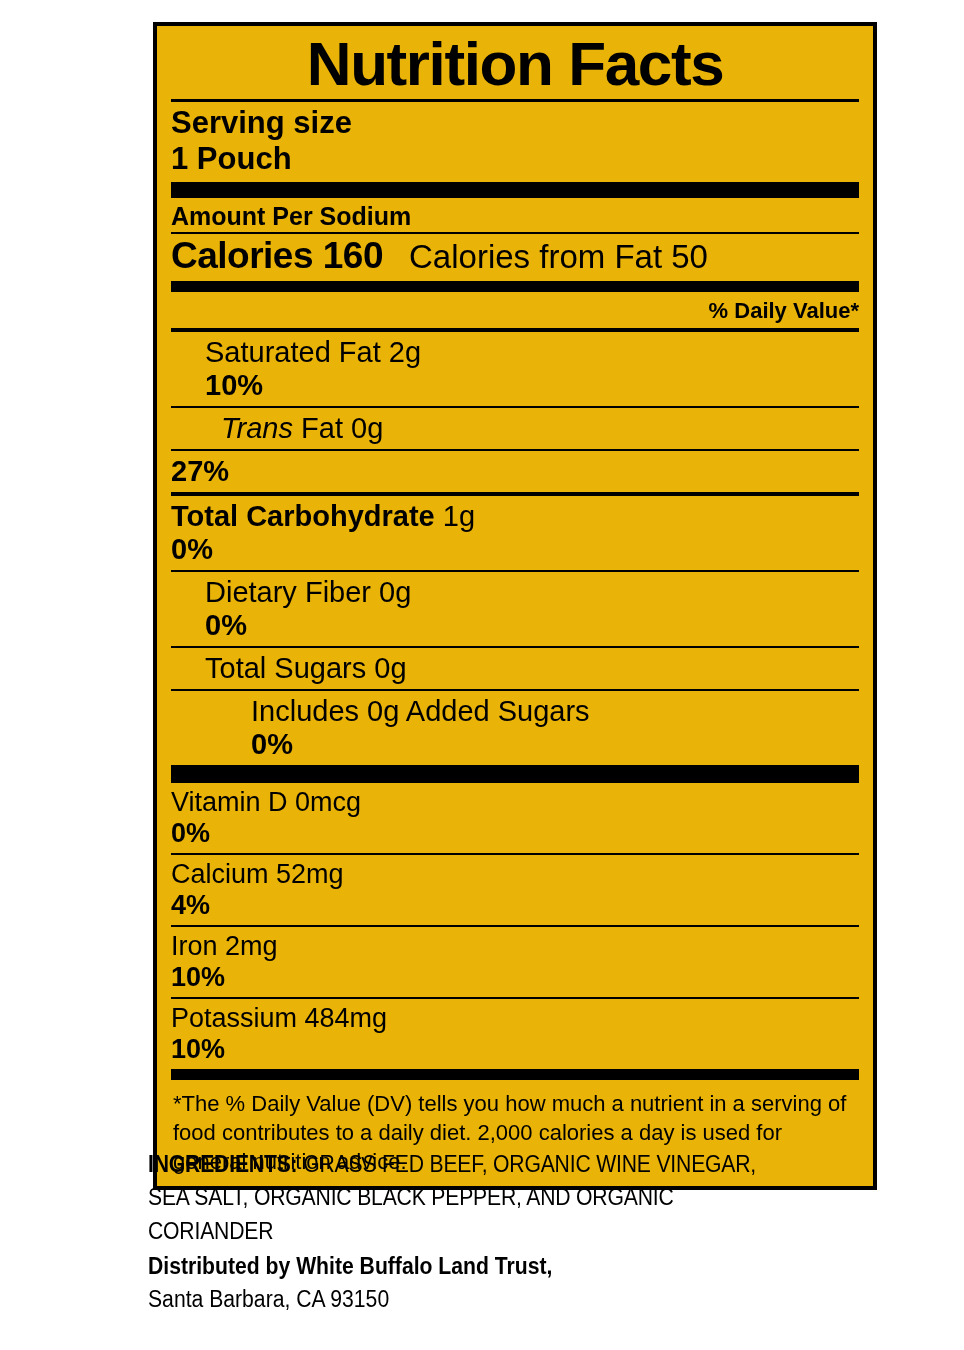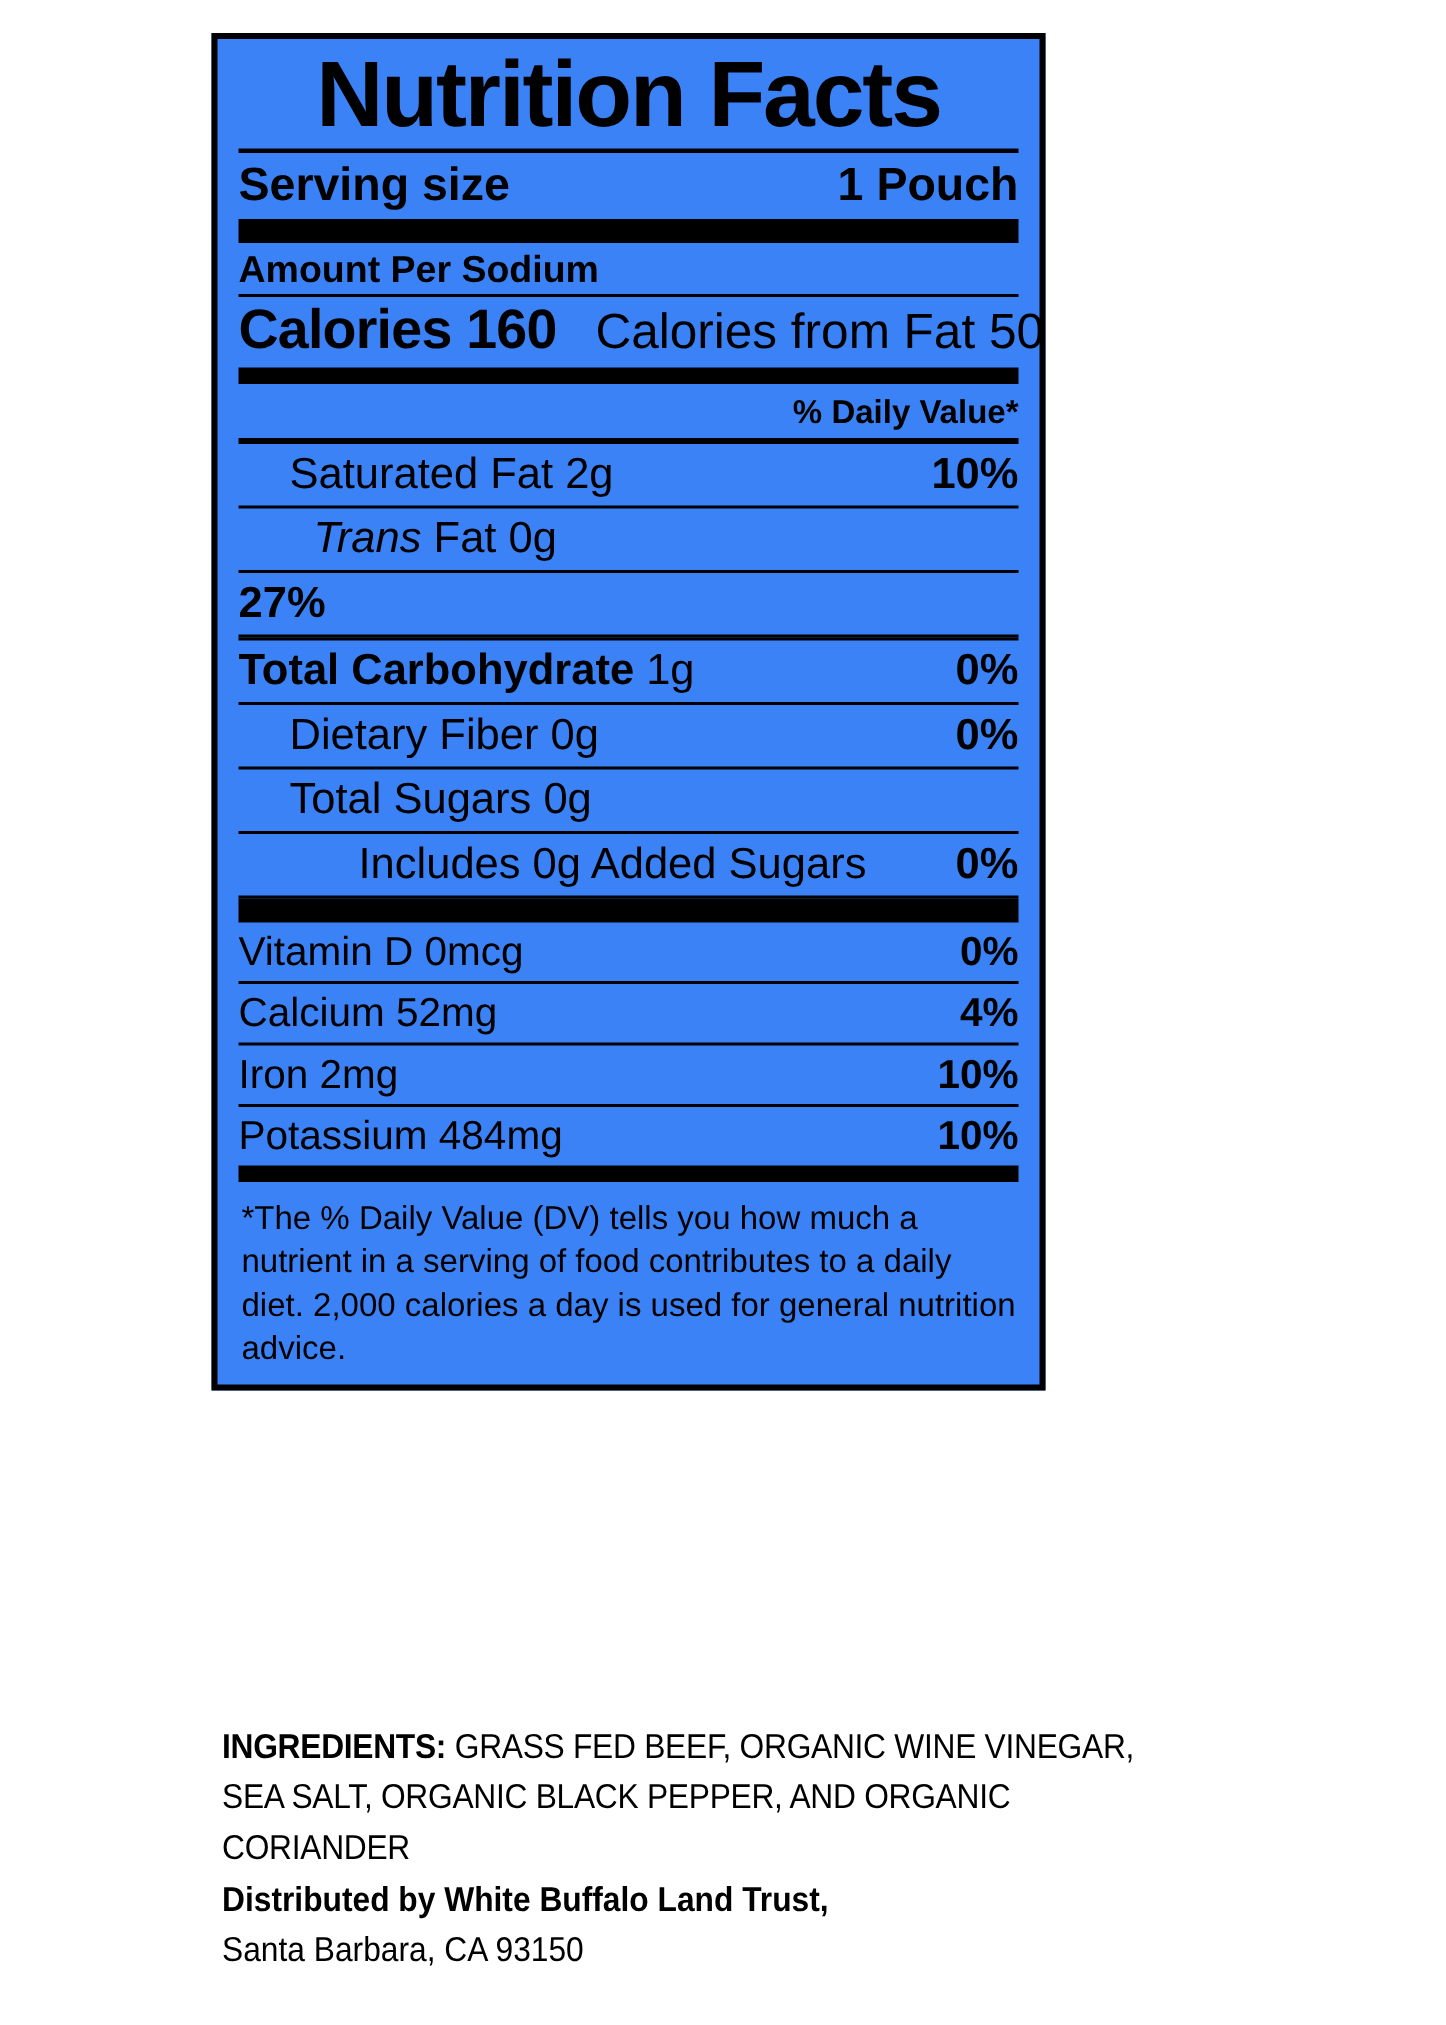--- a/index.html
+++ b/index.html
@@ -19,26 +19,26 @@
   .page {
     position: absolute;
     left: 0; top: 0;
     width: 964px;
     height: 1350px;
   }
 
   
   .nf-panel {
     position: absolute;
-    left: 141px;
+    left: 153px;
     top: 22px;
-    width: 556px;
+    width: 724px;
     box-sizing: border-box;
     border: 4px solid #000;
-    background: #3b82f6;
+    background: #eab308;
     padding: 4px 14px 10px 14px;
   }
 
   .nf-title {
     font-weight: bold;
     font-size: 62px;
     line-height: 1.02;
     letter-spacing: -1.4px;
     text-align: center;
     white-space: nowrap;
@@ -48,20 +48,21 @@
   .rule-thin { border-bottom: 2px solid #000; }
   .rule-med  { border-bottom: 3px solid #000; }
   .rule-thick{ border-bottom: 11px solid #000; }
   .rule-black{ border-bottom: 16px solid #000; }
 
   .row {
     display: flex;
     align-items: baseline;
     justify-content: space-between;
     padding: 2px 0 3px 0;
+    flex-direction: column;
   }
   .row .left { text-align: left; }
   .row .right { font-weight: bold; }
 
   .serving-row {
     font-size: 31px;
     font-weight: bold;
     padding: 3px 0 5px 0;
   }
   .serving-row .right { font-weight: bold; }

